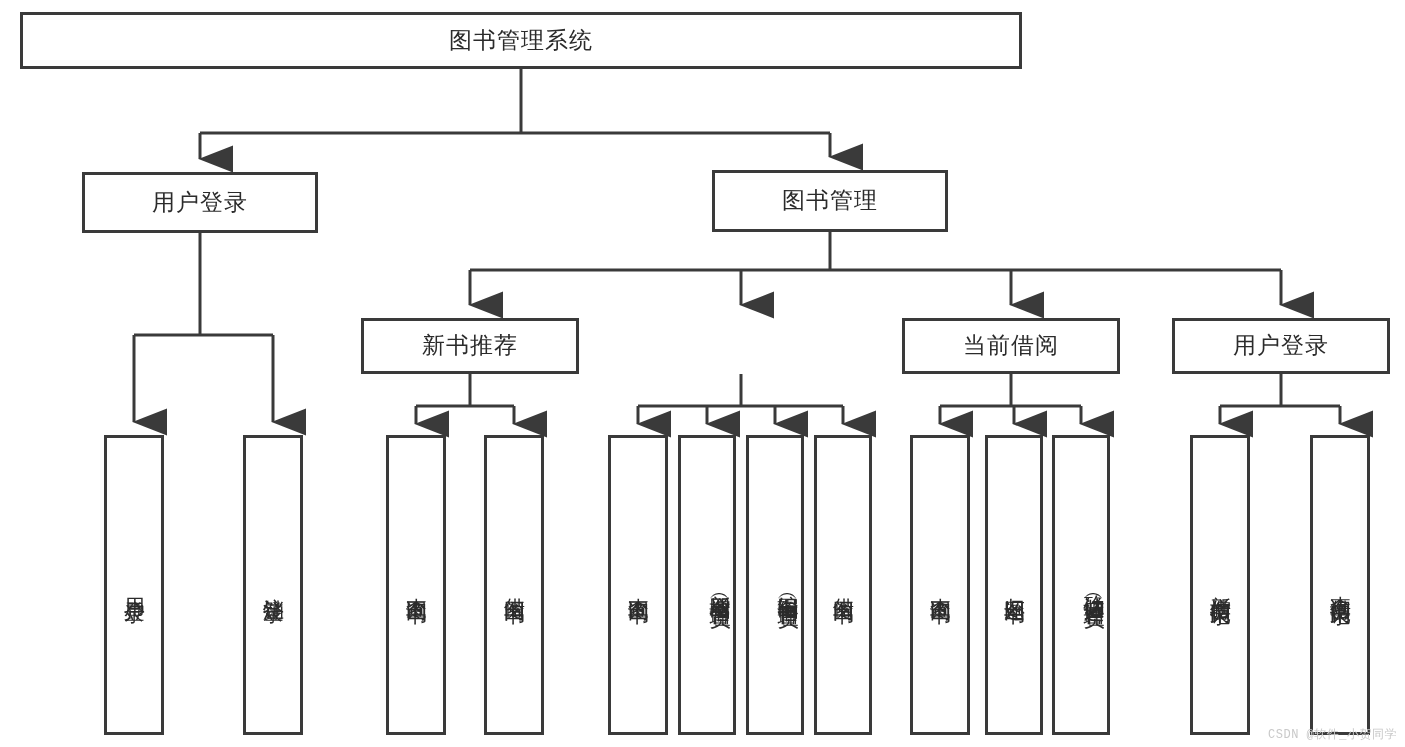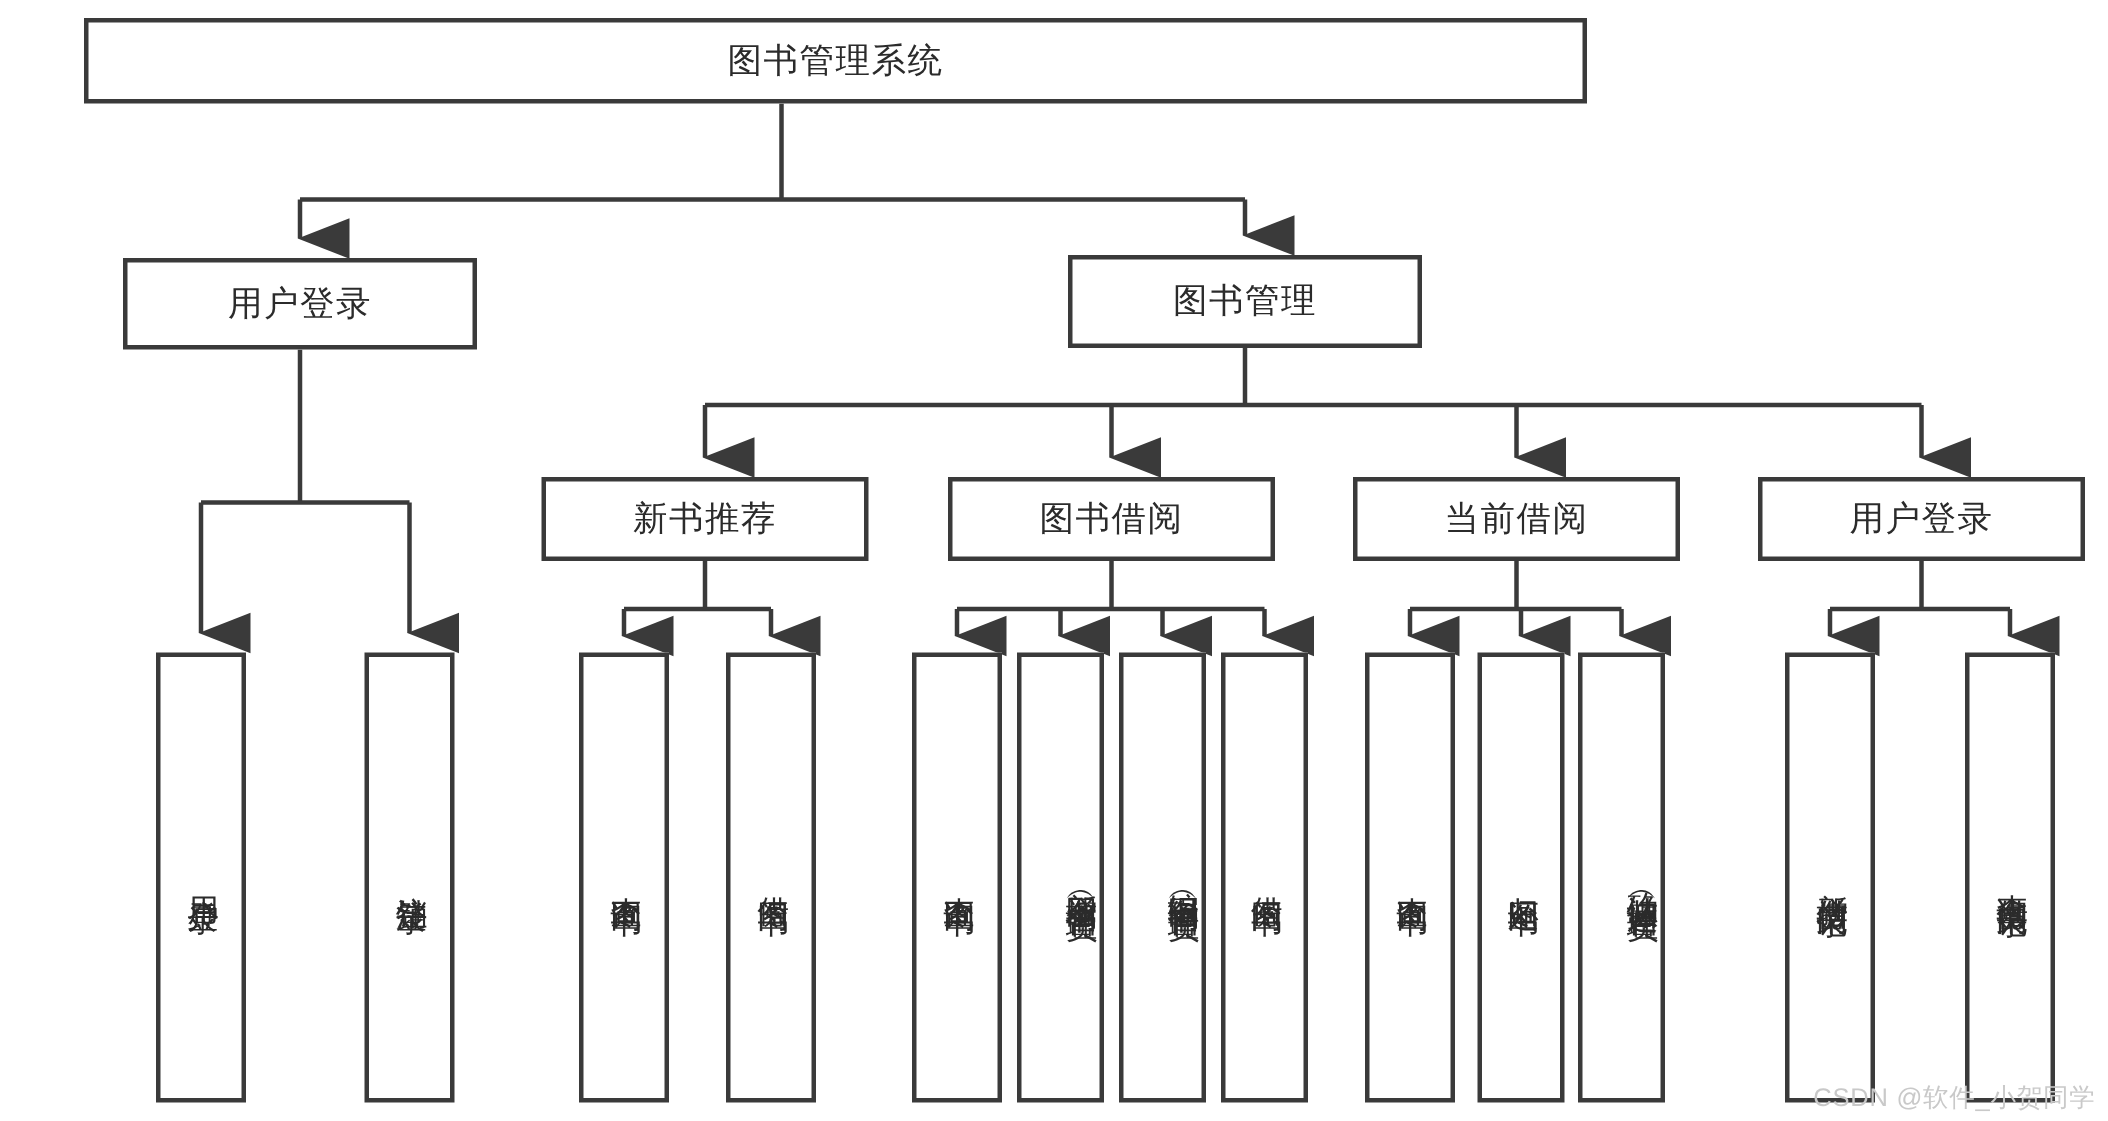--- a/index.html
+++ b/index.html
@@ -55,24 +55,25 @@
     left: 0;
     top: 0;
     width: 1405px;
     height: 747px;
     pointer-events: none;
   }
   .watermark {
     position: absolute;
     right: 8px;
     bottom: 4px;
-    font-size: 17px;
+    font-size: 12px;
     color: #c9c9c9;
     letter-spacing: 0.5px;
     white-space: nowrap;
+    font-family: Liberation Mono, monospace;
   }
 </style>
 </head>
 <body>
 
 <div id="canvas">
 
   <svg id="wires" viewBox="0 0 1405 747" xmlns="http://www.w3.org/2000/svg">
     <defs>
       <marker id="arrow" viewBox="0 0 10 12" refX="5" refY="11" markerWidth="10" markerHeight="12" orient="auto-start-reverse">
@@ -116,36 +117,33 @@
       <path d="M1014,406 L1014,424" marker-end="url(#arrow)"></path>
       <path d="M1081,406 L1081,424" marker-end="url(#arrow)"></path>
 
       <path d="M1281,374 L1281,406"></path>
       <path d="M1220,406 L1340,406"></path>
       <path d="M1220,406 L1220,424" marker-end="url(#arrow)"></path>
       <path d="M1340,406 L1340,424" marker-end="url(#arrow)"></path>
     </g>
   </svg>
 
-  <div class="node h" style="left:20px;top:12px;width:1002px;height:57px;margin-left:36px;">
+  <div class="node h" style="left:20px;top:12px;width:1002px;height:57px;">
     <span class="node-label">图书管理系统</span>
   </div>
 
   <div class="node h" style="left:82px;top:172px;width:236px;height:61px;">
     <span class="node-label">用户登录</span>
   </div>
   <div class="node h" style="left:361px;top:318px;width:218px;height:56px;">
     <span class="node-label">新书推荐</span>
   </div>
 
   <div class="node h" style="left:712px;top:170px;width:236px;height:62px;">
     <span class="node-label">图书管理</span>
-  </div>
-  <div class="node h" style="left:632px;top:318px;width:218px;height:56px;">
-    <span class="node-label">图书借阅</span>
   </div>
   <div class="node h" style="left:902px;top:318px;width:218px;height:56px;">
     <span class="node-label">当前借阅</span>
   </div>
   <div class="node h" style="left:1172px;top:318px;width:218px;height:56px;">
     <span class="node-label">用户登录</span>
   </div>
 
   <div class="node v mid" style="left:104px;top:435px;width:60px;height:300px;">
     <span class="node-label">用户登录</span>

